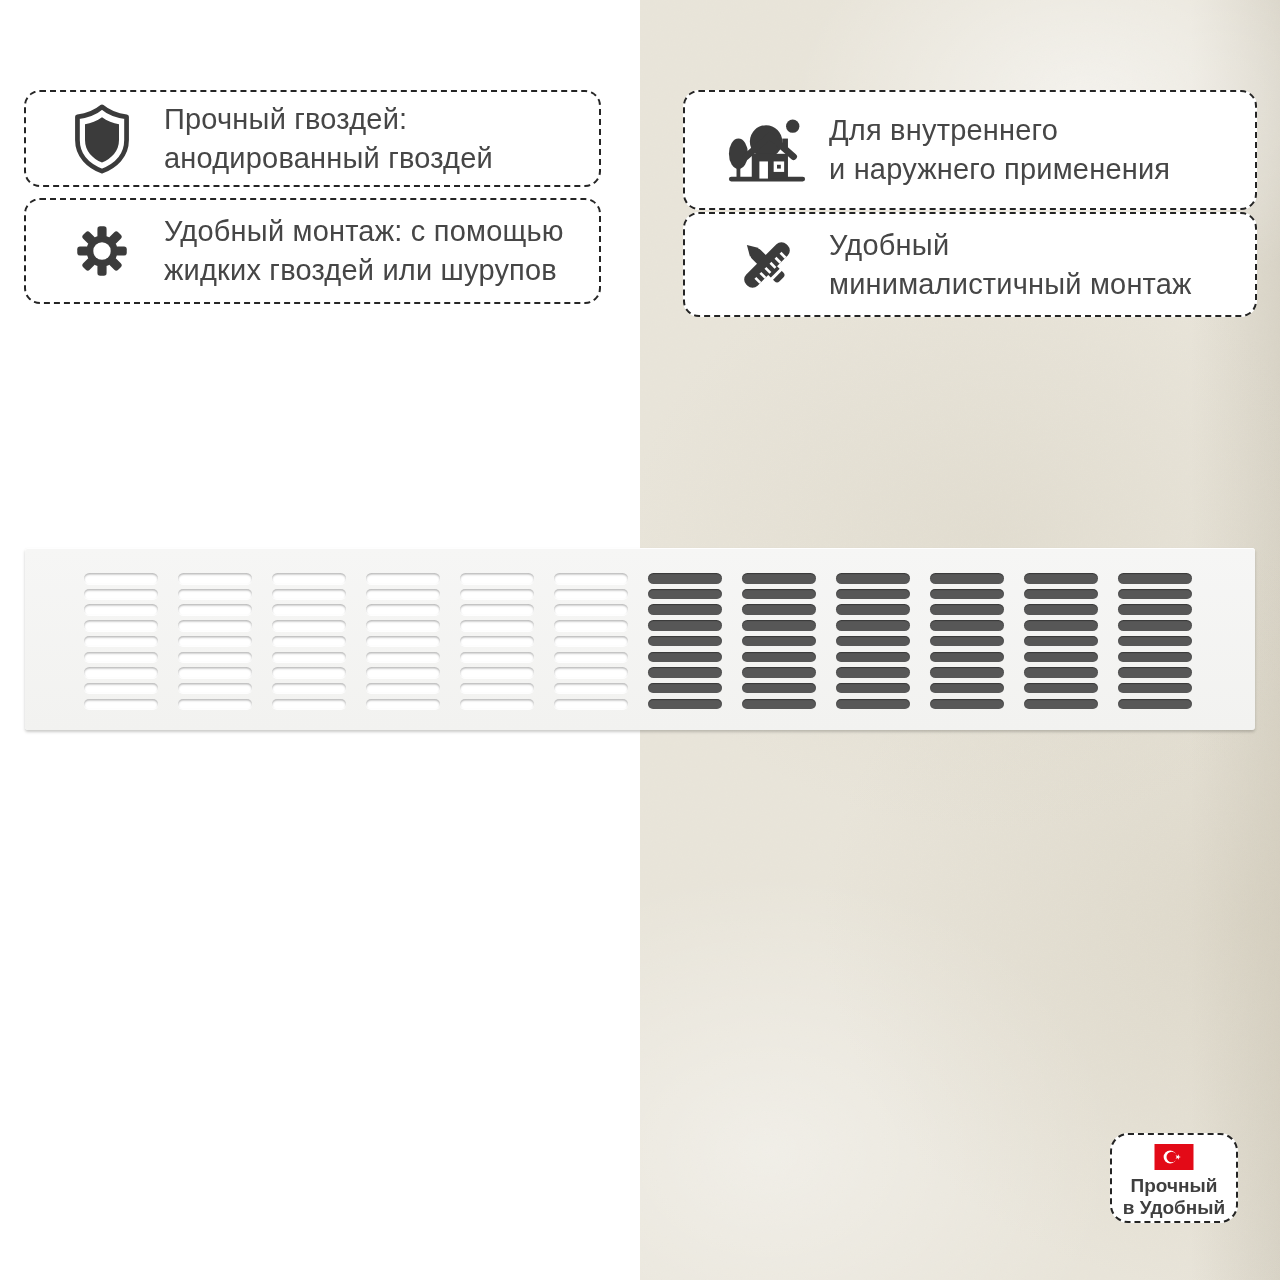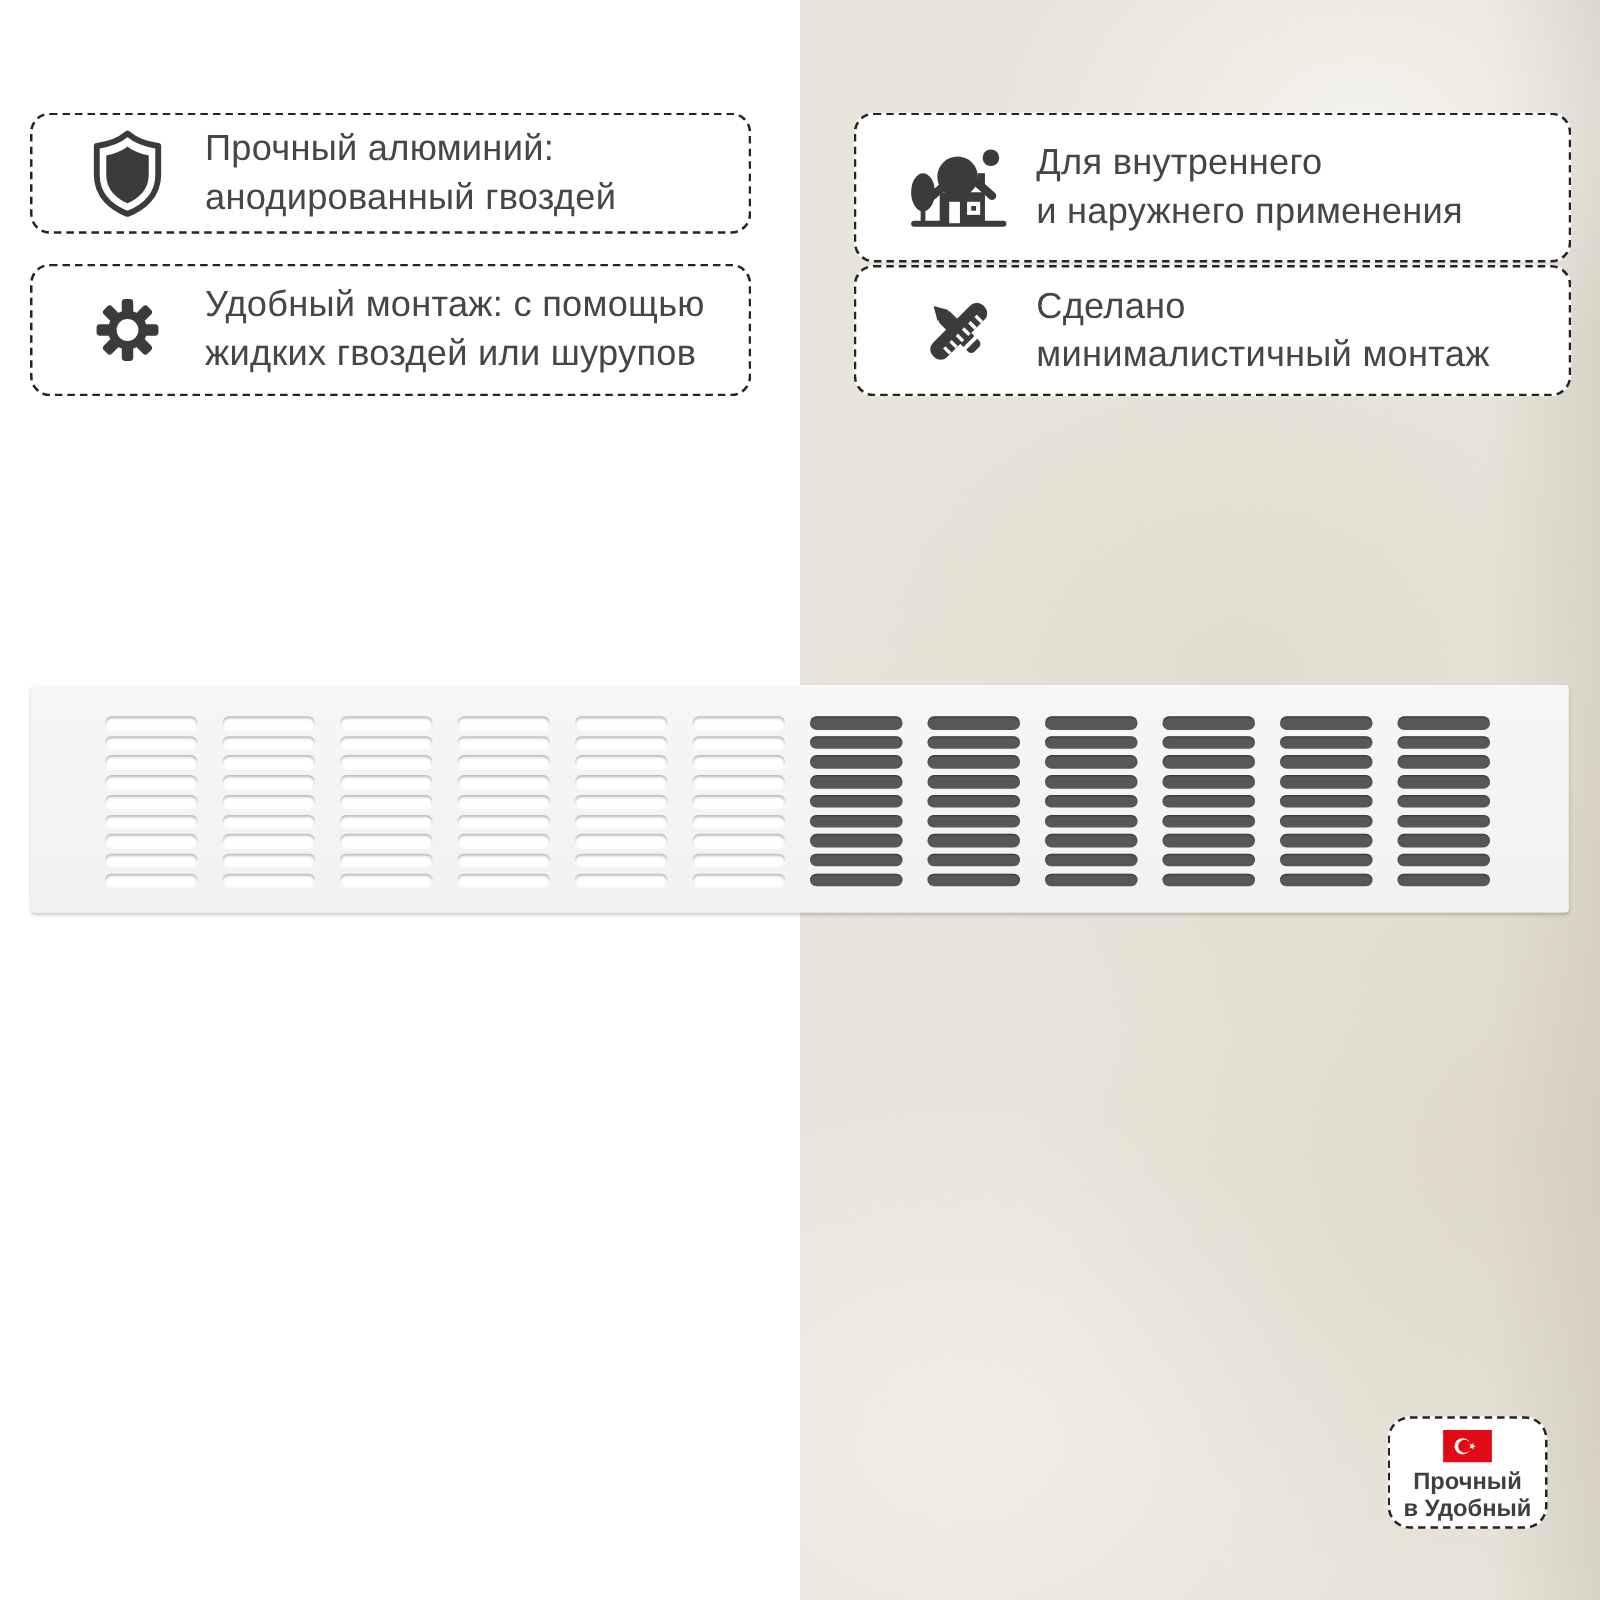--- a/index.html
+++ b/index.html
@@ -64,26 +64,26 @@
 </div>
 
 <div class="feature-box" style="left:24px;top:90px;width:577px;height:97px">
   <span class="icon">
     <svg width="68" height="70" viewBox="0 0 72 74">
       <path d="M36 3 C29 9 18.5 12.5 10 13.5 L10 38 C10 55 22 65.5 36 71 C50 65.5 62 55 62 38 L62 13.5 C53.5 12.5 43 9 36 3 Z" fill="none" stroke="#3b3b3b" stroke-width="5" stroke-linejoin="round"></path>
       <path d="M36 14 C31 18 24 20.5 18 21.5 L18 38 C18 50 26 57.5 36 62 C46 57.5 54 50 54 38 L54 21.5 C48 20.5 41 18 36 14 Z" fill="#3b3b3b"></path>
     </svg>
   </span>
   <div class="feature-text">
-    <span>Прочный алюминий:</span>
+    <span>Прочный гвоздей:</span>
     <span>анодированный гвоздей</span>
   </div>
 </div>
 
-<div class="feature-box" style="left:24px;top:211px;width:577px;height:106px">
+<div class="feature-box" style="left:24px;top:198px;width:577px;height:106px">
   <span class="icon">
     <svg width="66" height="66" viewBox="0 0 72 72">
       <g fill="#3b3b3b">
         <circle cx="36" cy="36" r="17"></circle>
         <rect x="31" y="9" width="10" height="13" rx="3"></rect>
         <rect x="31" y="9" width="10" height="13" rx="3" transform="rotate(45 36 36)"></rect>
         <rect x="31" y="9" width="10" height="13" rx="3" transform="rotate(90 36 36)"></rect>
         <rect x="31" y="9" width="10" height="13" rx="3" transform="rotate(135 36 36)"></rect>
         <rect x="31" y="9" width="10" height="13" rx="3" transform="rotate(180 36 36)"></rect>
         <rect x="31" y="9" width="10" height="13" rx="3" transform="rotate(225 36 36)"></rect>
@@ -138,21 +138,21 @@
           <rect x="23" y="37" width="3" height="8"></rect>
           <rect x="31" y="37" width="3" height="8"></rect>
           <rect x="39" y="37" width="3" height="8"></rect>
           <rect x="47" y="37" width="3" height="8"></rect>
           <rect x="55" y="37" width="3" height="8"></rect>
         </g>
       </g>
     </svg>
   </span>
   <div class="feature-text">
-    <span>Сделано</span>
+    <span>Удобный</span>
     <span>минималистичный монтаж</span>
   </div>
 </div>
 
 <div class="grille">
     <div class="slot light" style="left: 59px; top: 25px;"></div>
     <div class="slot light" style="left: 59px; top: 40.7px;"></div>
     <div class="slot light" style="left: 59px; top: 56.4px;"></div>
     <div class="slot light" style="left: 59px; top: 72.1px;"></div>
     <div class="slot light" style="left: 59px; top: 87.8px;"></div>

